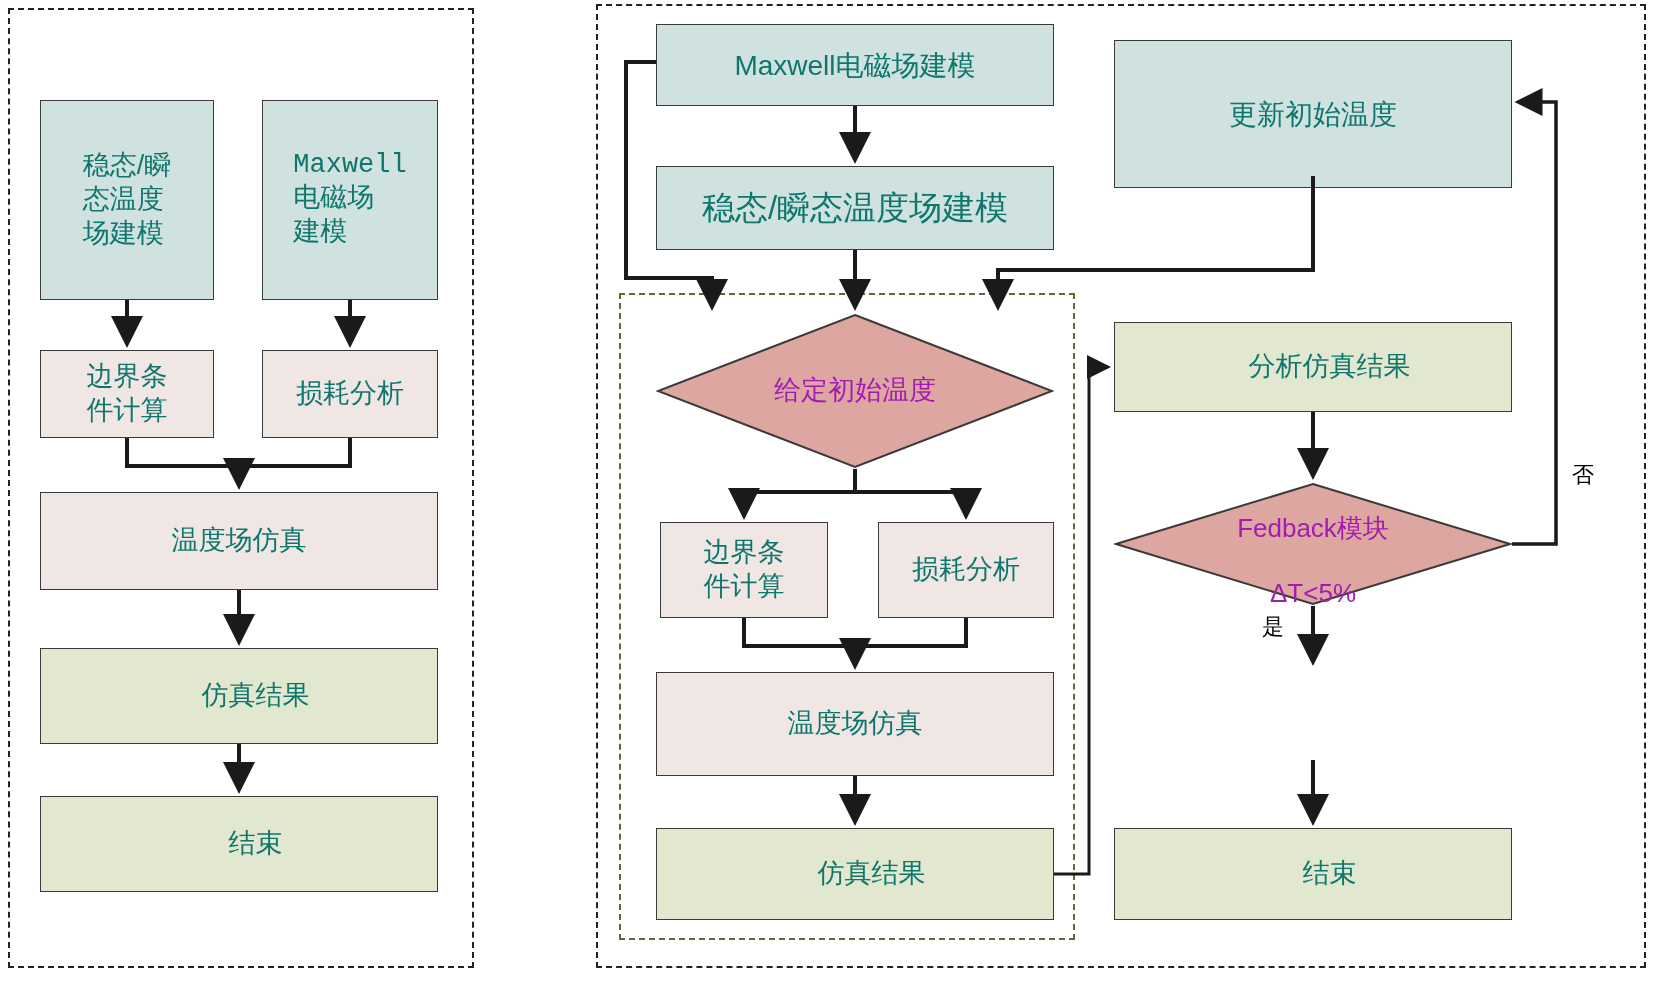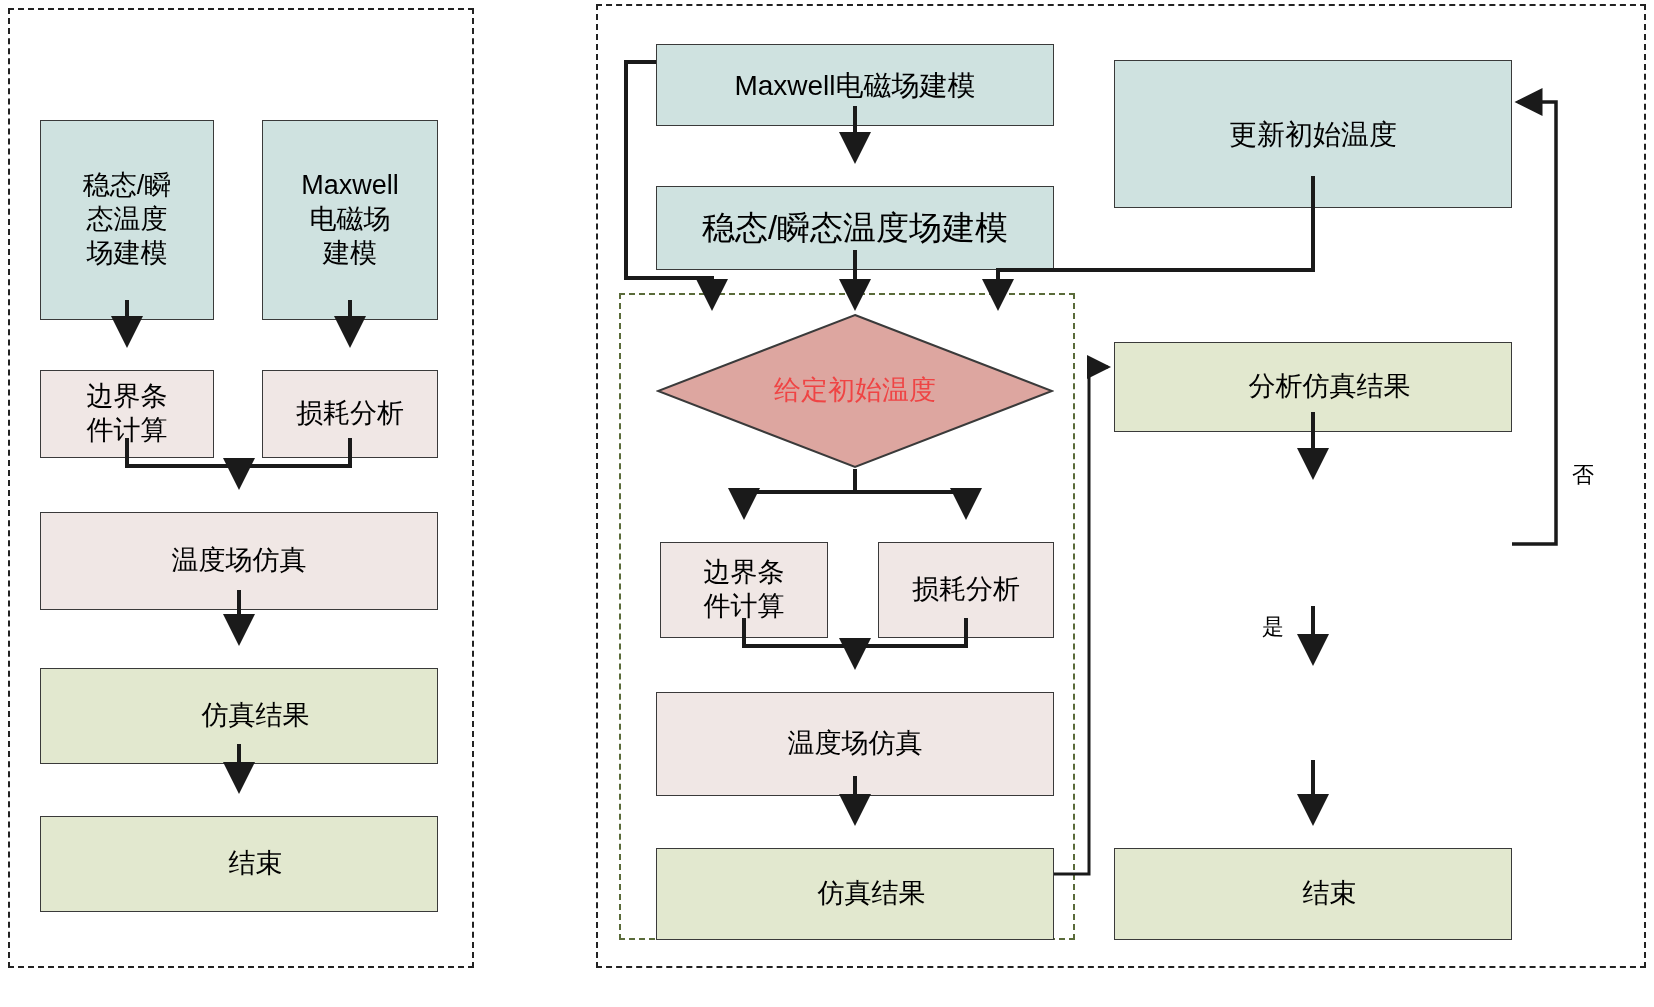--- a/index.html
+++ b/index.html
@@ -27,37 +27,35 @@
     border: 2px dashed #5a6b3a;
     box-sizing: border-box;
   }
   .node {
     position: absolute;
     box-sizing: border-box;
     border: 1.5px solid #3a3a3a;
     display: flex;
     align-items: center;
     justify-content: center;
-    text-align: center;
     line-height: 1.25;
-    color: #000000;
+    color: #0f766e;
     white-space: pre-line;
-    margin-top: 20px;
   }
   .fill-blue   { background: #cfe2e0; }
   .fill-pink   { background: #f0e7e5; }
   .fill-green  { background: #e2e8cf; padding-left: 33px; }
   .diamond {
     position: absolute;
     box-sizing: border-box;
     display: flex;
     align-items: center;
     justify-content: center;
     text-align: center;
-    color: #ef4444;
+    color: #a21caf;
     white-space: pre-line;
     line-height: 1.25;
   }
   .diamond .dshape {
     position: absolute;
     inset: 0;
   }
   .diamond .dlabel {
     position: relative;
     z-index: 2;
@@ -80,21 +78,21 @@
 <body>
 
 <div id="canvas">
 
   <div class="panel" style="left:8px; top:8px; width:466px; height:960px;"></div>
 
   <div class="node fill-blue" style="left:40px; top:100px; width:174px; height:200px; font-size:27px;">稳态/瞬
 态温度
 场建模</div>
 
-  <div class="node fill-blue" style="left:262px; top:100px; width:176px; height:200px; font-size:27px;">Maxwell
+  <div class="node fill-blue" style="left:262px; top:100px; width:176px; height:200px; font-size:27px;font-family:Liberation Mono, monospace;">Maxwell
 电磁场
 建模</div>
 
   <div class="node fill-pink" style="left:40px; top:350px; width:174px; height:88px; font-size:27px;">边界条
 件计算</div>
 
   <div class="node fill-pink" style="left:262px; top:350px; width:176px; height:88px; font-size:27px;">损耗分析</div>
 
   <div class="node fill-pink" style="left:40px; top:492px; width:398px; height:98px; font-size:27px;">温度场仿真</div>
 
@@ -123,20 +121,29 @@
 件计算</div>
 
   <div class="node fill-pink" style="left:878px; top:522px; width:176px; height:96px; font-size:27px;">损耗分析</div>
 
   <div class="node fill-pink" style="left:656px; top:672px; width:398px; height:104px; font-size:27px;">温度场仿真</div>
 
   <div class="node fill-green" style="left:656px; top:828px; width:398px; height:92px; font-size:27px;">仿真结果</div>
 
   <div class="node fill-green" style="left:1114px; top:322px; width:398px; height:90px; font-size:27px;">分析仿真结果</div>
 
+  <div class="diamond" style="left:1114px; top:482px; width:398px; height:124px; font-size:26px;">
+    <svg class="dshape" viewBox="0 0 398 124" preserveAspectRatio="none">
+      <polygon points="199,2 396,62 199,122 2,62" fill="#dda6a0" stroke="#3a3a3a" stroke-width="2"></polygon>
+    </svg>
+    <span class="dlabel">
+      <span>Fedback模块</span><br>
+      <span>ΔT&lt;5%</span>
+    </span>
+  </div>
 
 
   <div class="node fill-green" style="left:1114px; top:828px; width:398px; height:92px; font-size:27px;">结束</div>
 
   <svg class="edge-layer">
     <defs>
       <marker id="arrow" markerWidth="10" markerHeight="10" refX="7" refY="4" orient="auto" markerUnits="strokeWidth">
         <path d="M0,0 L8,4 L0,8 z" fill="#1a1a1a"></path>
       </marker>
     </defs>

